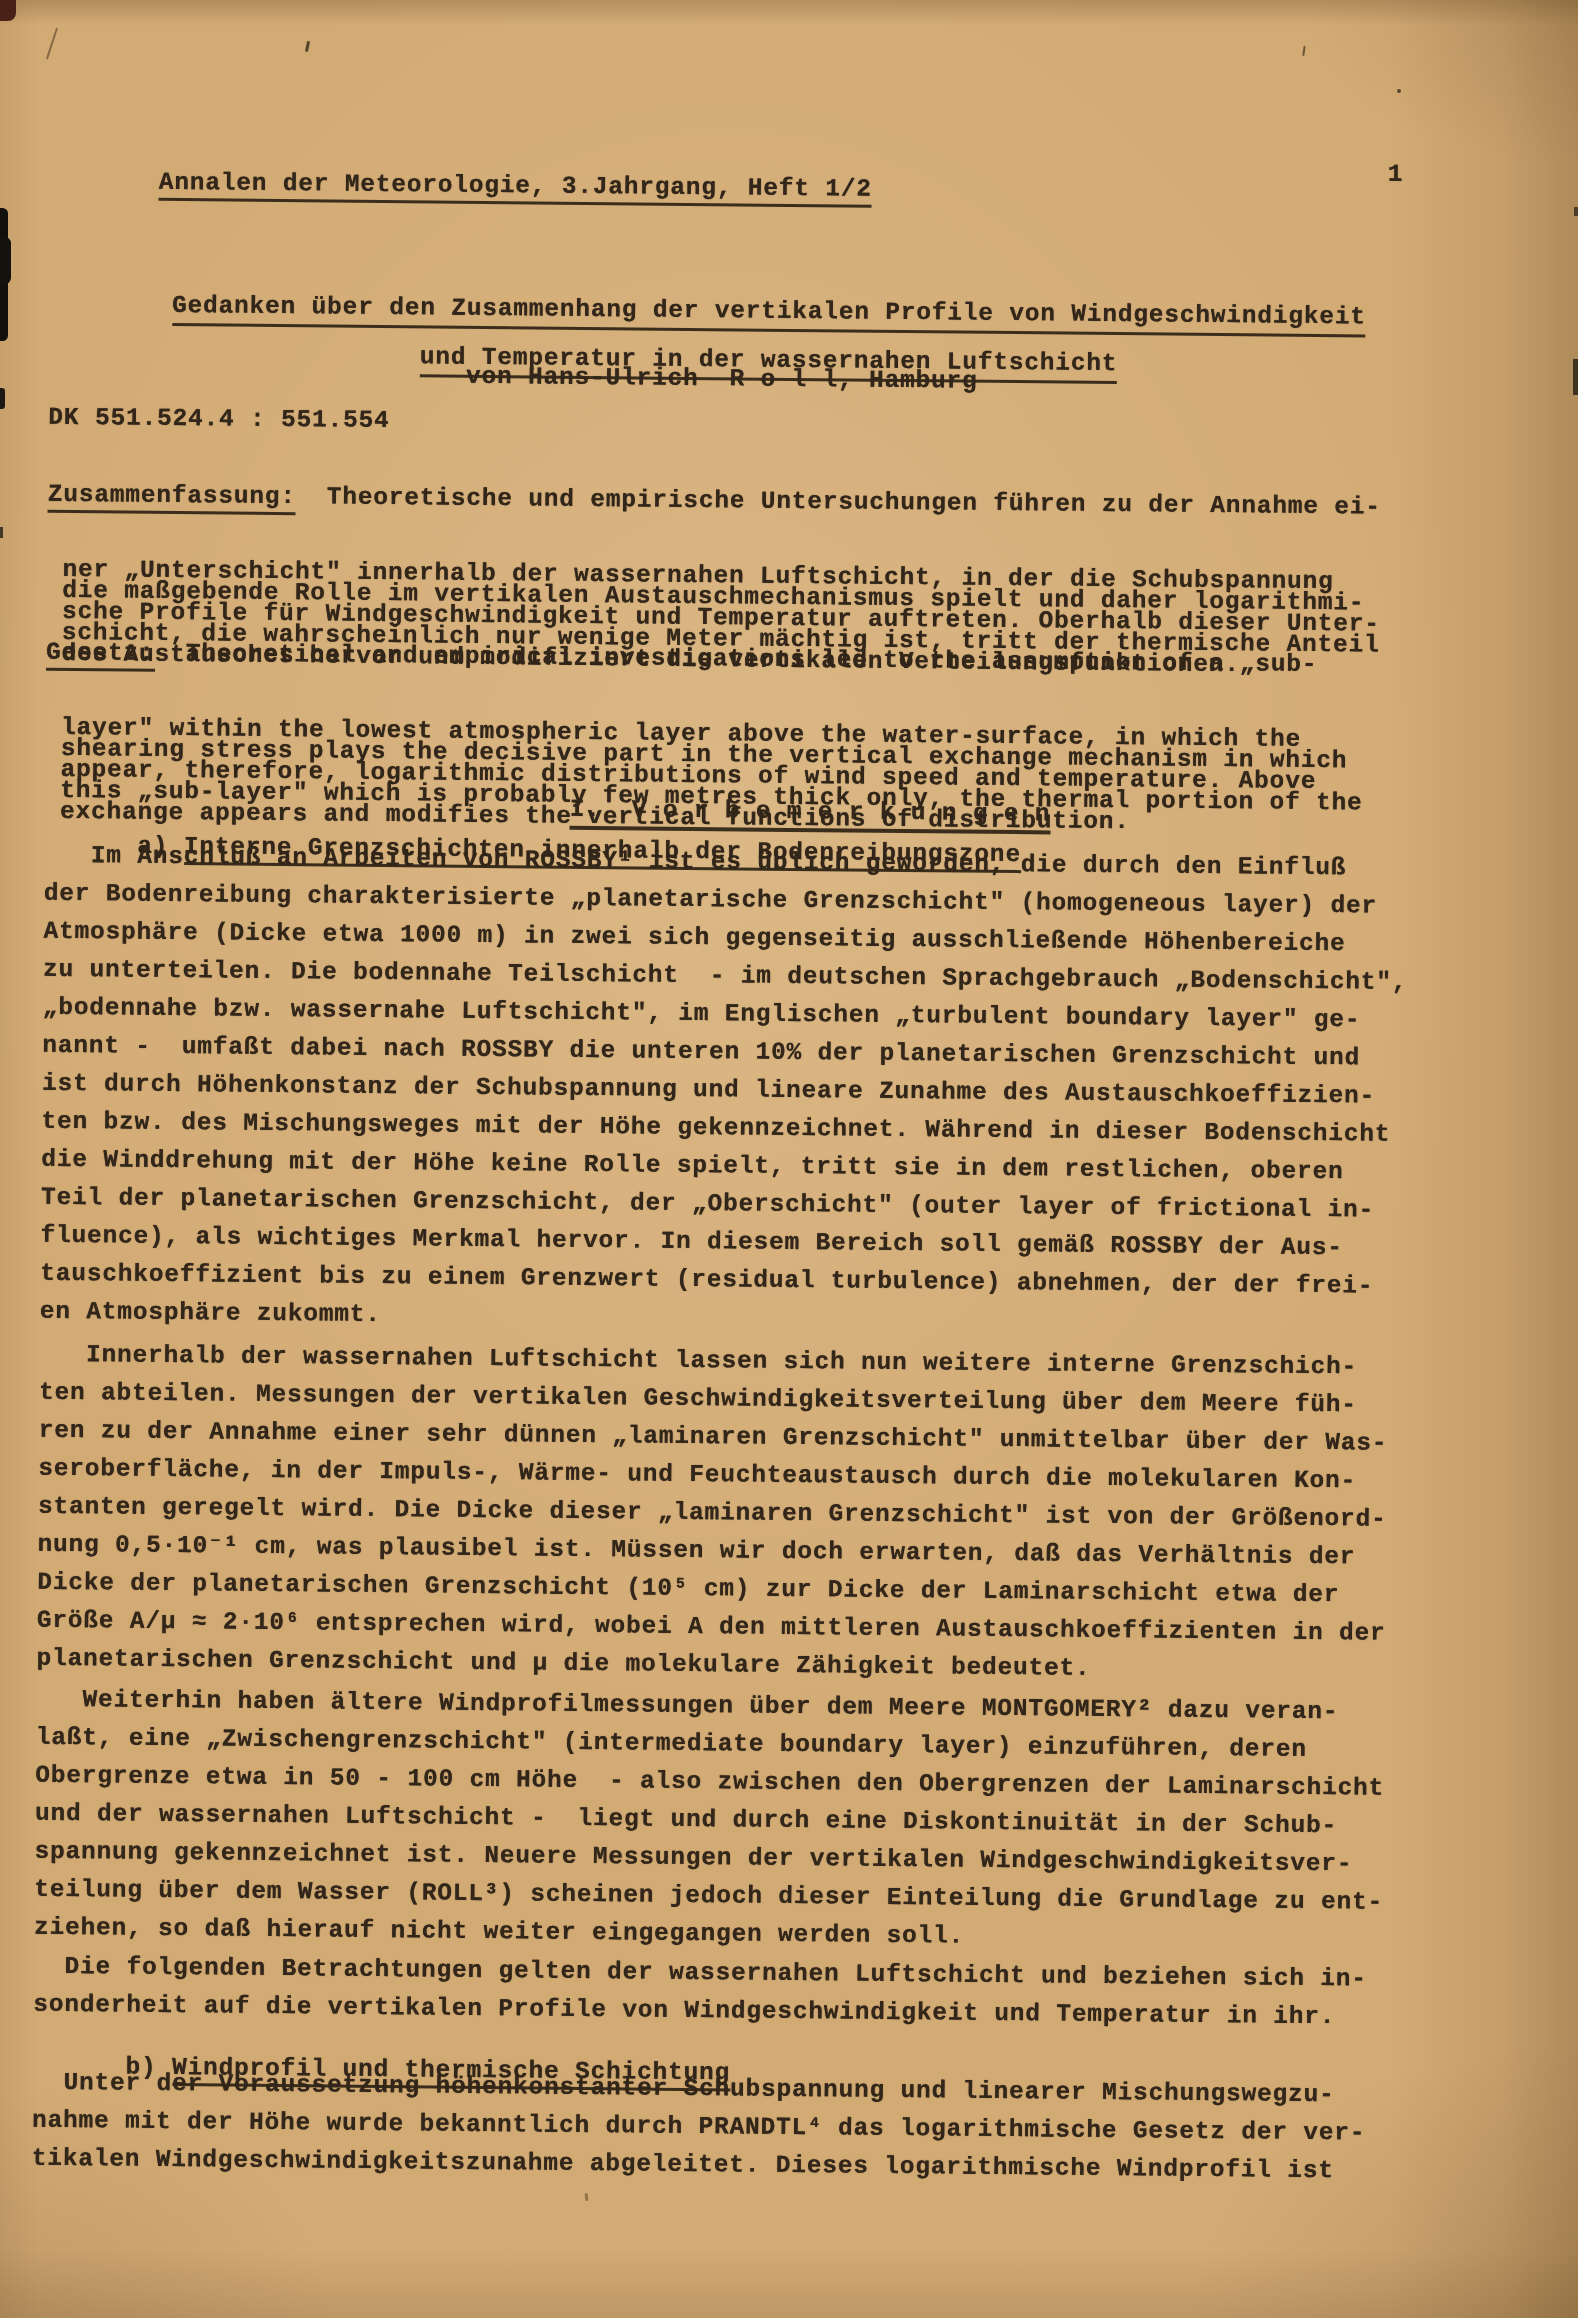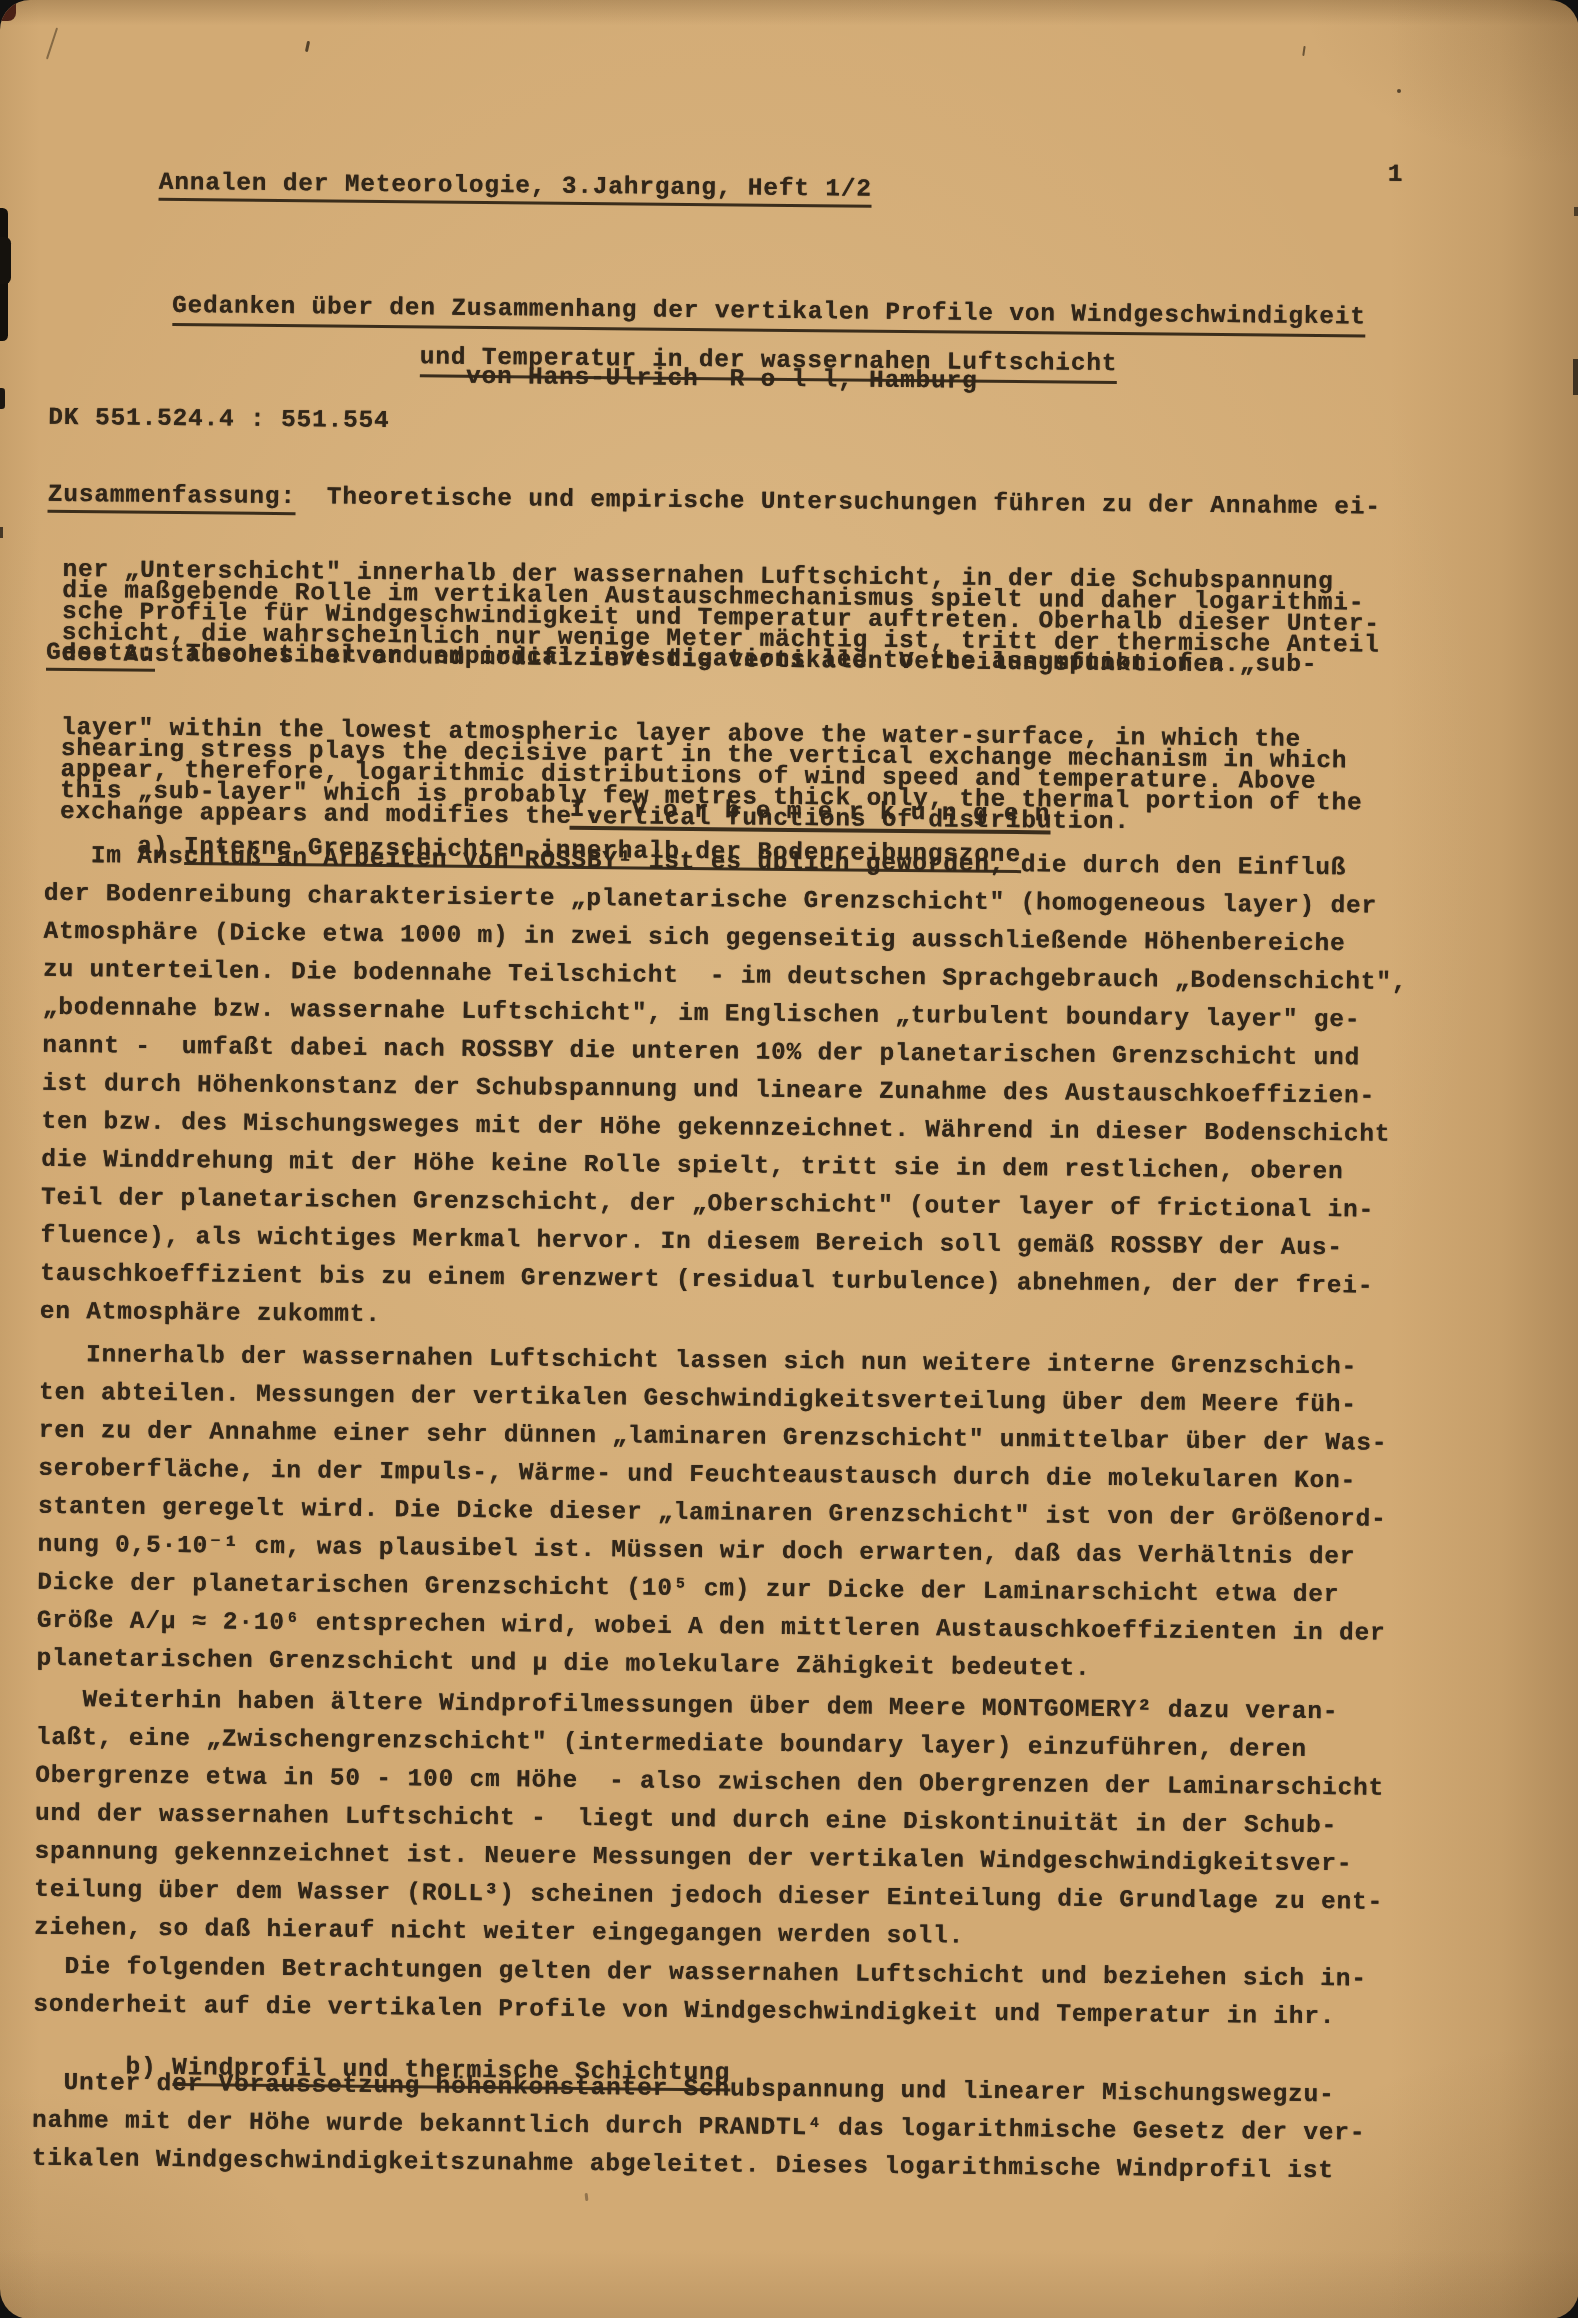--- a/index.html
+++ b/index.html
@@ -16,21 +16,20 @@
       radial-gradient(ellipse 1184px 1500px at 46% 36%, rgba(255,238,200,0.20), rgba(255,238,200,0) 65%),
       linear-gradient(90deg, rgba(120,86,44,0.12) 0, rgba(120,86,44,0) 2.5%, rgba(120,86,44,0) 88%, rgba(120,86,44,0.14) 95%, rgba(96,66,32,0.30) 100%),
       linear-gradient(180deg, rgba(104,74,38,0.30) 0, rgba(104,74,38,0) 1.1%, rgba(104,74,38,0) 97%, rgba(104,74,38,0.20) 100%),
       radial-gradient(ellipse 553px 395px at 100% 100%, rgba(100,70,34,0.22), rgba(100,70,34,0) 70%),
       radial-gradient(ellipse 474px 332px at 0% 100%, rgba(100,70,34,0.16), rgba(100,70,34,0) 70%),
       radial-gradient(ellipse 395px 237px at 100% 0%, rgba(100,70,34,0.18), rgba(100,70,34,0) 70%);
     font-family: "Liberation Mono", "DejaVu Sans Mono", monospace;
     font-weight: 700;
     color: var(--ink, #312619);
     overflow: hidden;
-    border-radius: 30px;
   }
   .rot {
     position: absolute; left: 0; top: 0; width: 1579px; height: 2319px;
     transform: rotate(0.55deg);
     transform-origin: 71px 150px;
   }
   .txt {
     position: absolute;
     font-size: 24.5px;
     letter-spacing: 0.8px;

